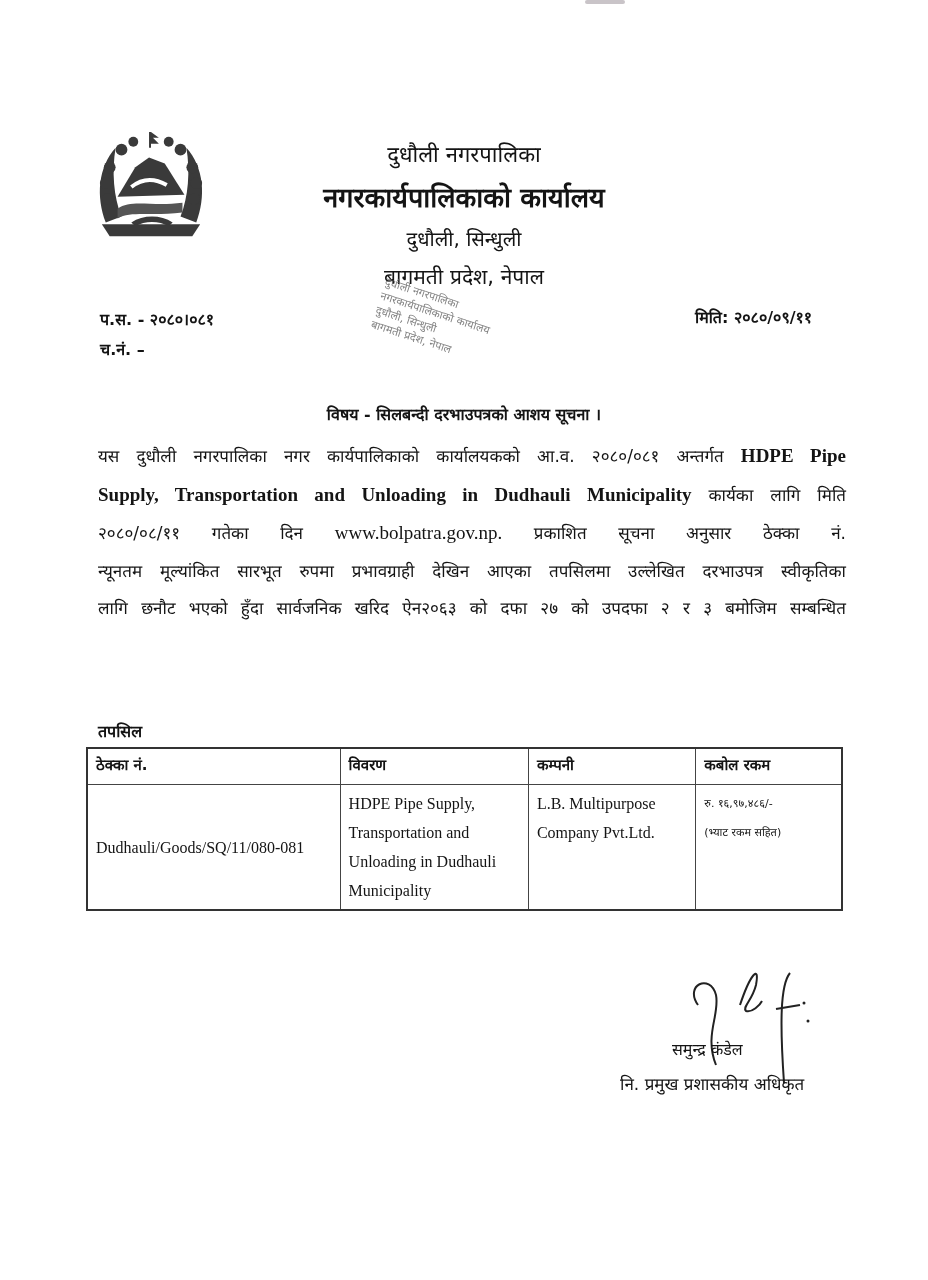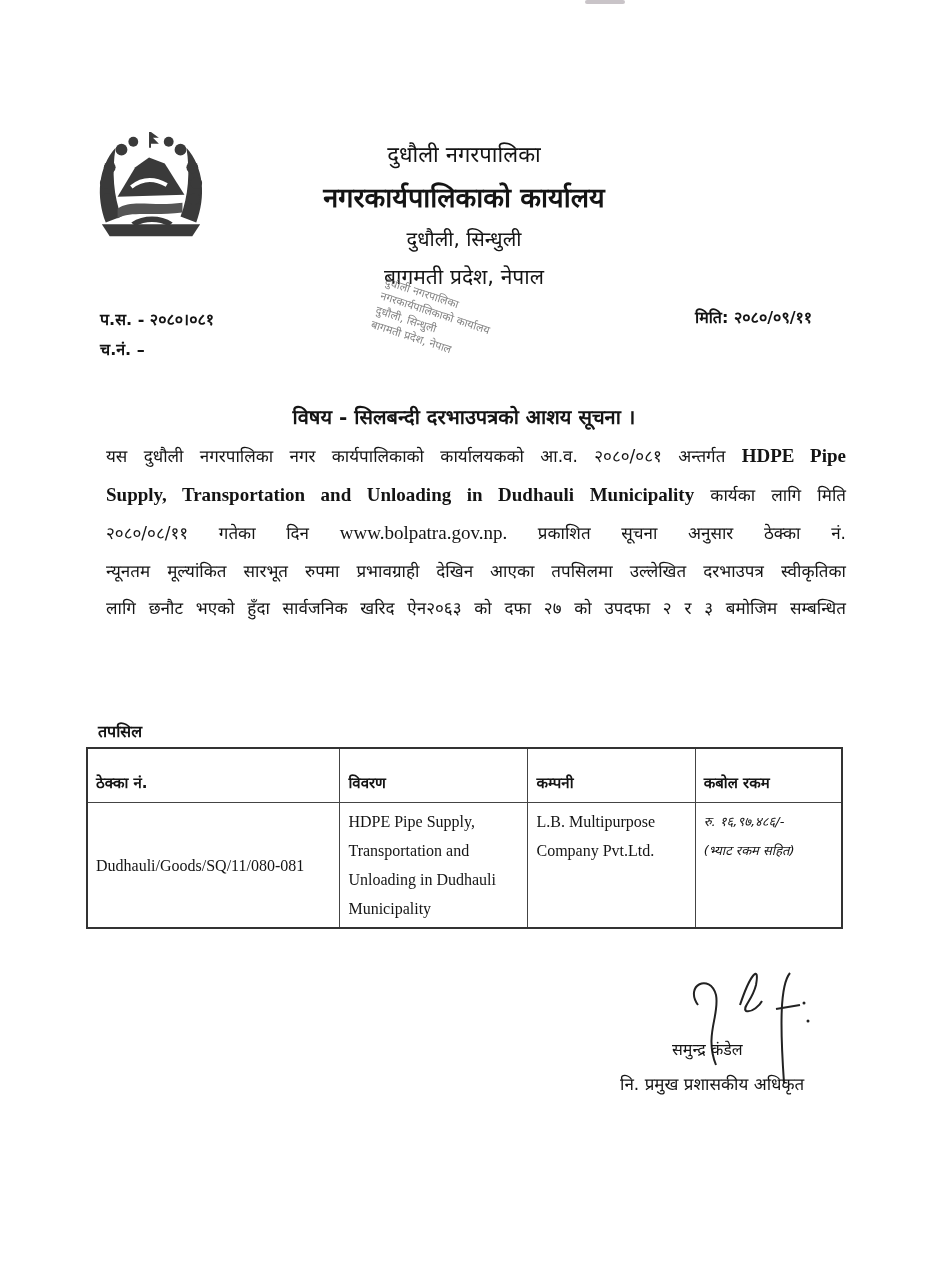--- a/index.html
+++ b/index.html
@@ -13,32 +13,32 @@
   .h1 { top: 138px; font-size: 22px; }
   .h2 { top: 178px; font-size: 27px; font-weight: bold; }
   .h3 { top: 225px; font-size: 20px; }
   .h4 { top: 262px; font-size: 21px; }
   .ref { position: absolute; left: 100px; font-size: 16px; font-weight: bold; }
   .ref1 { top: 308px; }
   .ref2 { top: 338px; }
   .date { position: absolute; left: 695px; top: 306px; font-size: 16px; font-weight: bold; }
   .stamp { position: absolute; left: 368px; top: 298px; width: 170px; height: 100px; color: #6b6b6b; font-size: 11px; line-height: 15px; transform: rotate(18deg); opacity: 0.85; }
   .stamp div { white-space: nowrap; }
-  .subject { position: absolute; left: 0; width: 928px; top: 403px; text-align: center; font-size: 20px; font-weight: bold; }
+  .subject { position: absolute; left: 0; width: 928px; top: 403px; text-align: center; font-size: 16px; font-weight: bold; }
   .body-text { position: absolute; left: 98px; width: 748px; top: 437px; font-size: 17px; line-height: 37.5px; text-align: justify; text-align-last: justify; }
-  .body-text .line { display: block; white-space: nowrap; text-align: justify; text-align-last: justify; margin-left: 8px; }
+  .body-text .line { display: block; white-space: nowrap; text-align: justify; text-align-last: justify; }
   .body-text .en { font-family: "Liberation Serif", serif; font-size: 19px; }
   .body-text .en-b { font-family: "Liberation Serif", serif; font-weight: bold; font-size: 19px; }
   .body-text .last { text-align-last: left; }
   .tapsil { position: absolute; left: 98px; top: 720px; font-size: 16px; font-weight: bold; }
   table.details { position: absolute; left: 86px; top: 747px; width: 757px; border-collapse: collapse; border: 2px solid #333; }
   table.details th, table.details td { border: 1.5px solid #444; vertical-align: top; padding: 4px 8px; text-align: left; }
-  table.details th { font-size: 15px; font-weight: bold; height: 26px; padding-top: 23px; }
+  table.details th { font-size: 15px; font-weight: bold; height: 26px; padding-top: 5px; }
   table.details td { font-family: "Liberation Serif", serif; font-size: 16px; line-height: 29px; height: 112px; }
-  table.details td.dev { font-family: "DejaVu Sans", sans-serif; font-size: 13px; font-style: italic; }
+  table.details td.dev { font-family: "DejaVu Sans", sans-serif; font-size: 11px; }
   table.details td.mid { vertical-align: middle; }
   .c1 { width: 240px; } .c2 { width: 178px; } .c3 { width: 156px; } .c4 { width: 135px; }
   .signature { position: absolute; left: 680px; top: 965px; width: 140px; height: 120px; }
   .signer { position: absolute; left: 672px; top: 1038px; font-size: 16px; }
   .designation { position: absolute; left: 620px; top: 1072px; font-size: 17px; }
 </style>
 </head>
 <body>
 
 <div class="topmark"></div>

